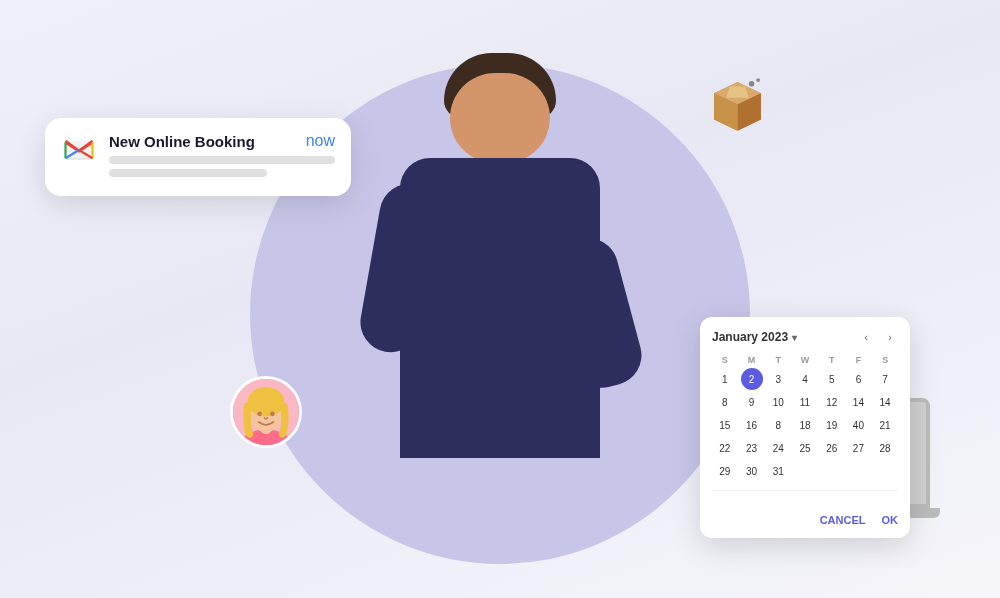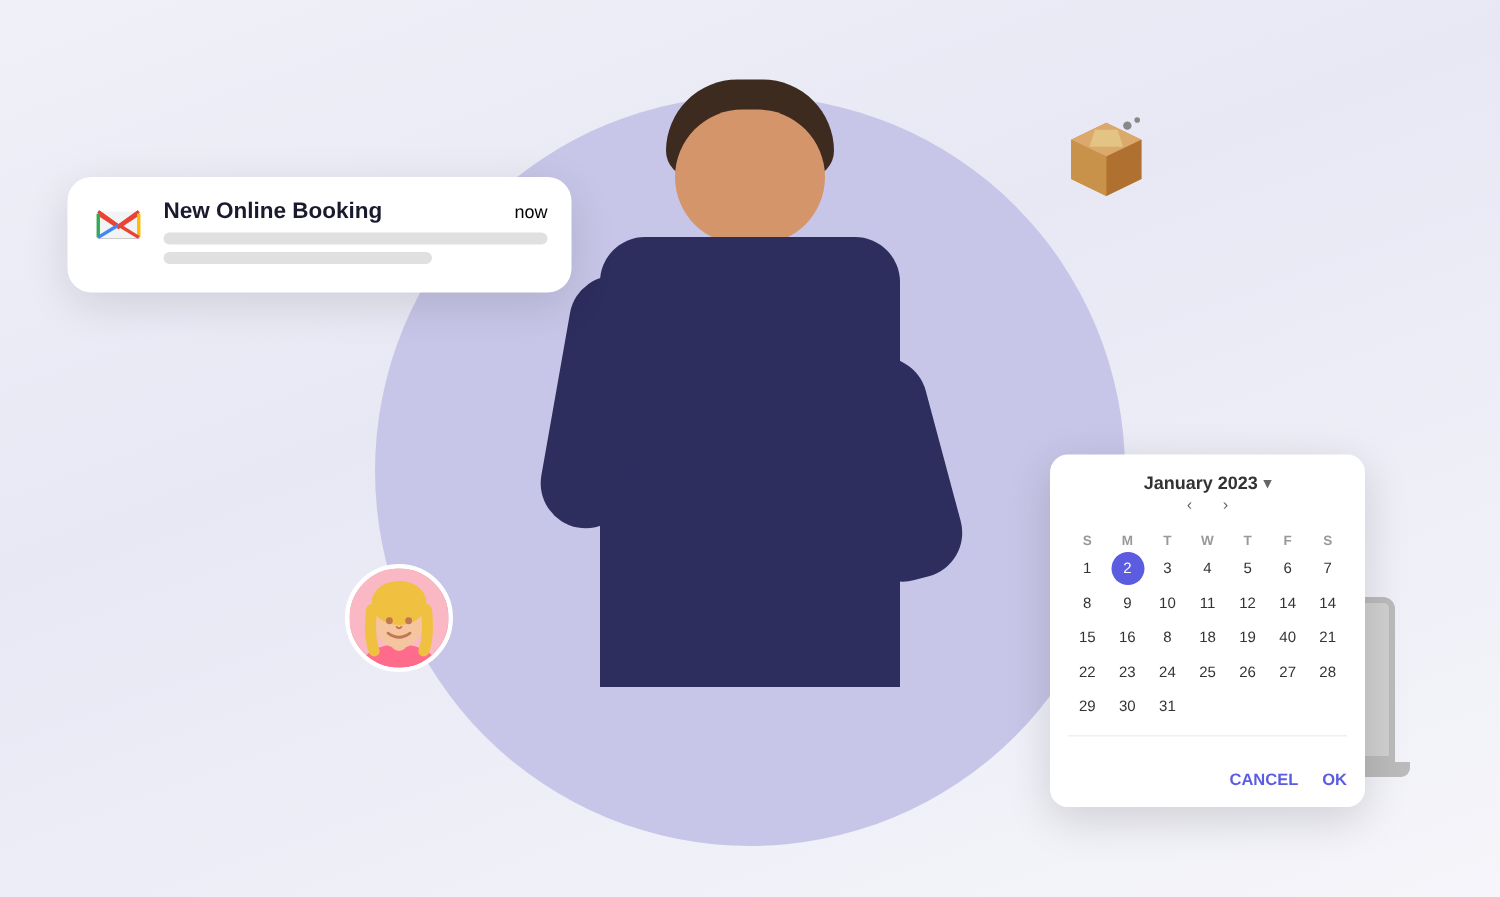--- a/index.html
+++ b/index.html
@@ -109,21 +109,21 @@
       background: #2d2d5e;
       border-radius: 30px;
       transform: rotate(-15deg);
     }
 
     
     .notification-card {
       position: absolute;
       top: 118px;
       left: 45px;
-      width: 336px;
+      width: 306px;
       background: white;
       border-radius: 16px;
       padding: 14px 16px;
       box-shadow: 0 8px 30px rgba(0,0,0,0.12);
       z-index: 10;
       display: flex;
       align-items: flex-start;
       gap: 12px;
     }
 
@@ -138,22 +138,22 @@
       margin-bottom: 6px;
     }
 
     .notification-title {
       font-size: 15px;
       font-weight: 700;
       color: #1a1a2e;
     }
 
     .notification-time {
-      font-size: 12px;
-      color: #000000;
+      font-size: 16px;
+      color: #3b82f6;
     }
 
     .notification-line {
       height: 8px;
       background: #e0e0e0;
       border-radius: 4px;
       margin-bottom: 5px;
     }
 
     .notification-line.short {
@@ -201,21 +201,20 @@
       box-shadow: 0 8px 30px rgba(0,0,0,0.15);
       z-index: 10;
       padding: 12px;
     }
 
     .calendar-header {
       display: flex;
       justify-content: space-between;
       align-items: center;
       margin-bottom: 8px;
-      flex-direction: column;
     }
 
     .calendar-month {
       font-size: 12px;
       font-weight: 600;
       color: #333;
       display: flex;
       align-items: center;
       gap: 4px;
     }

